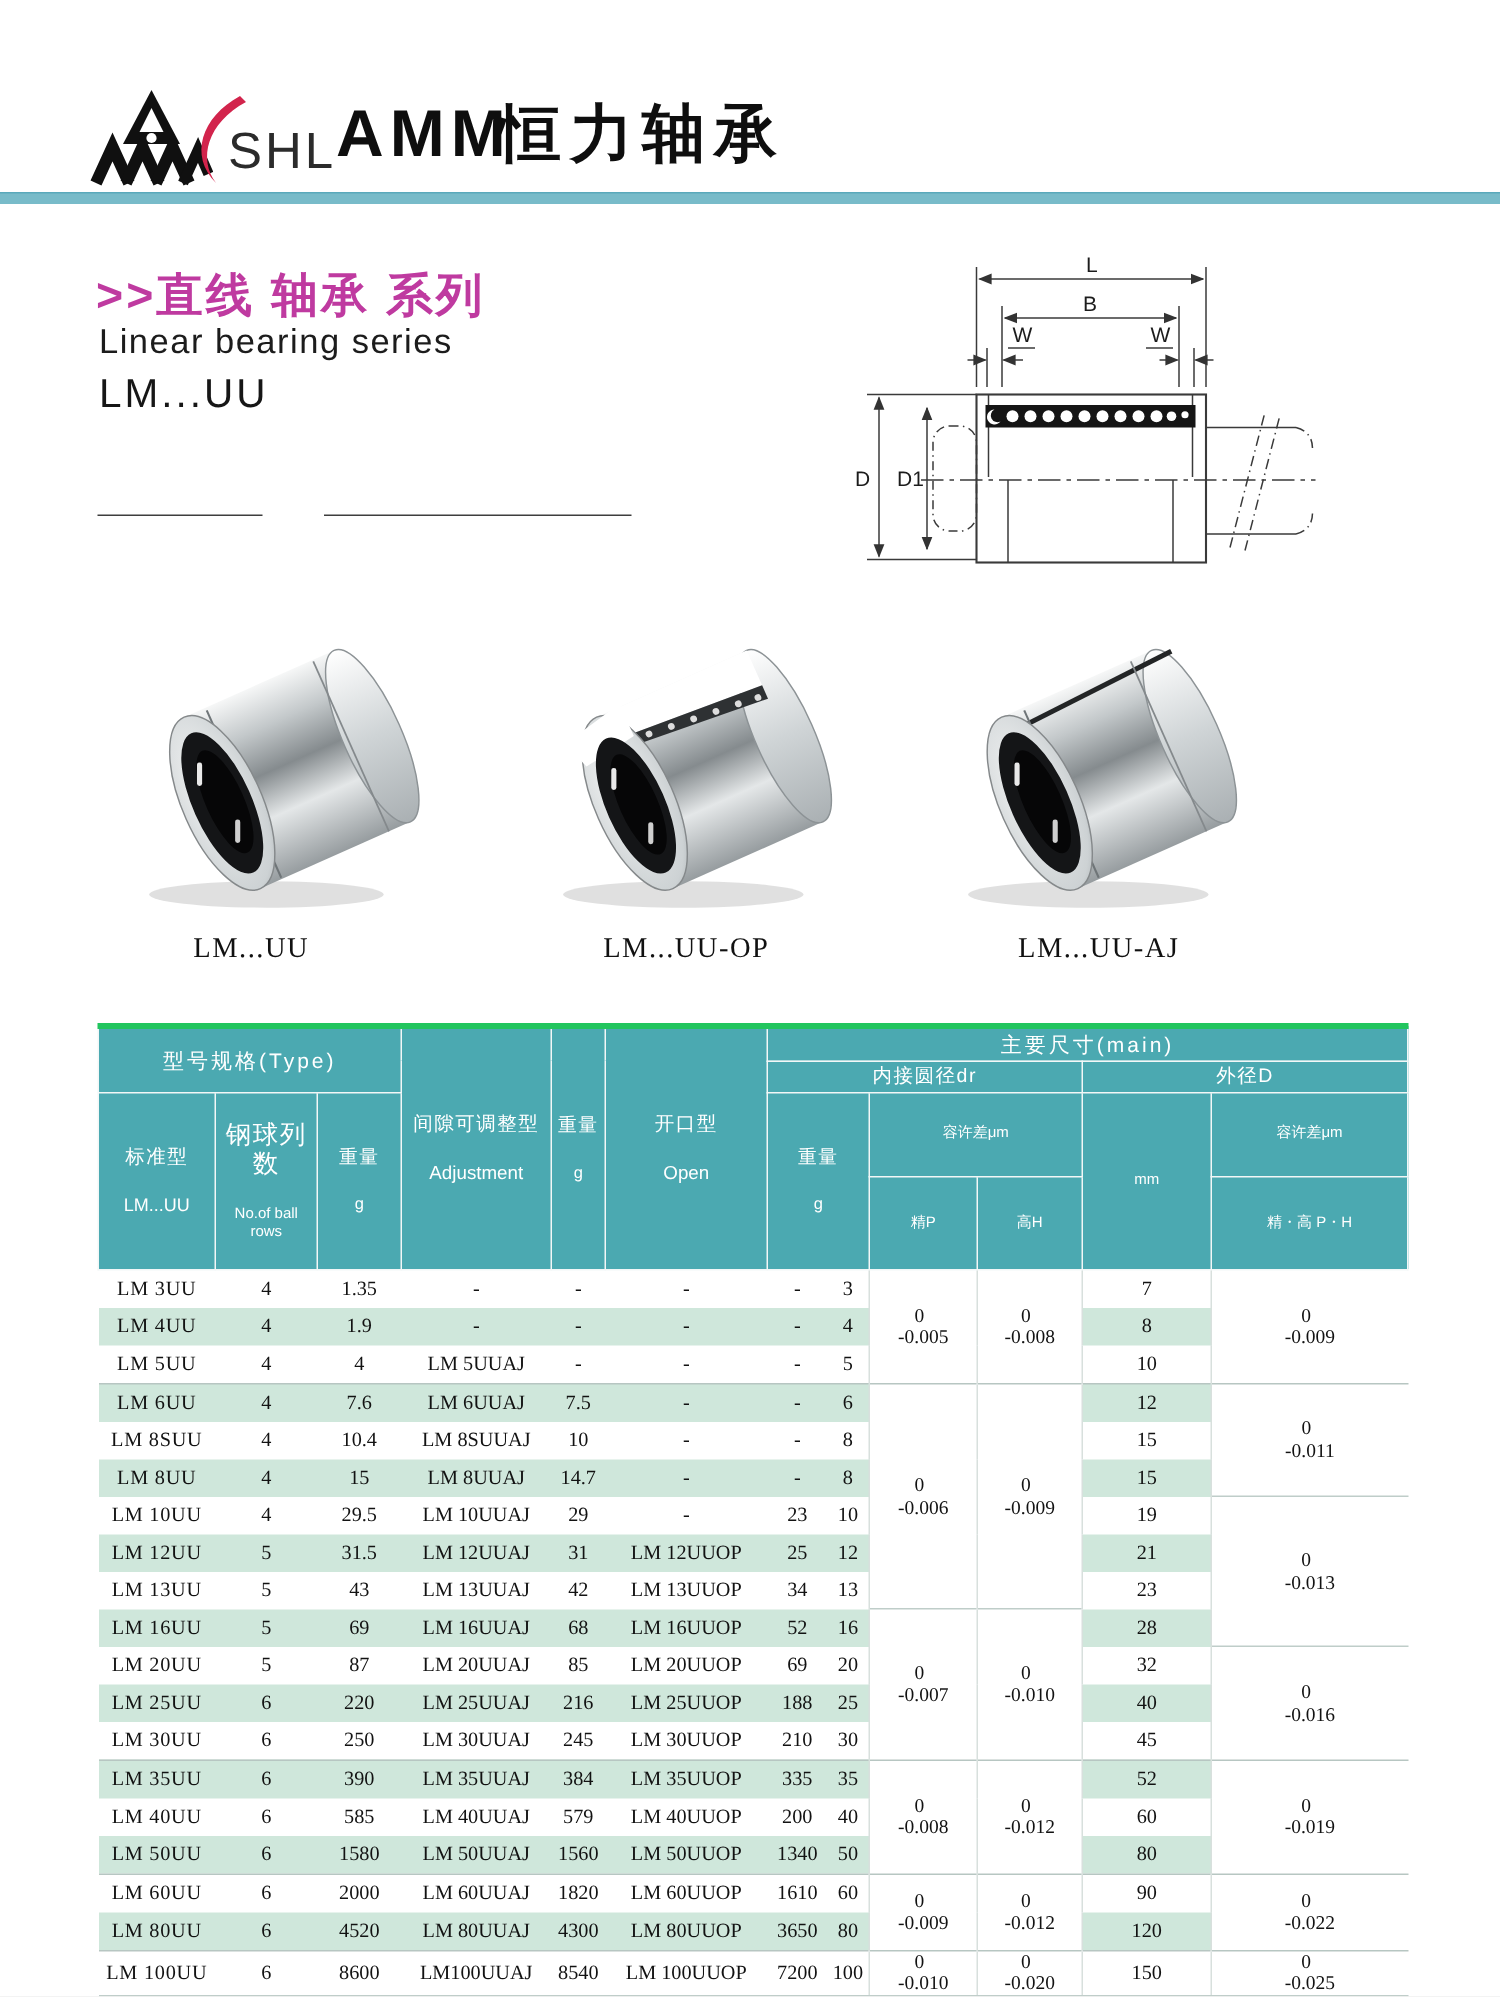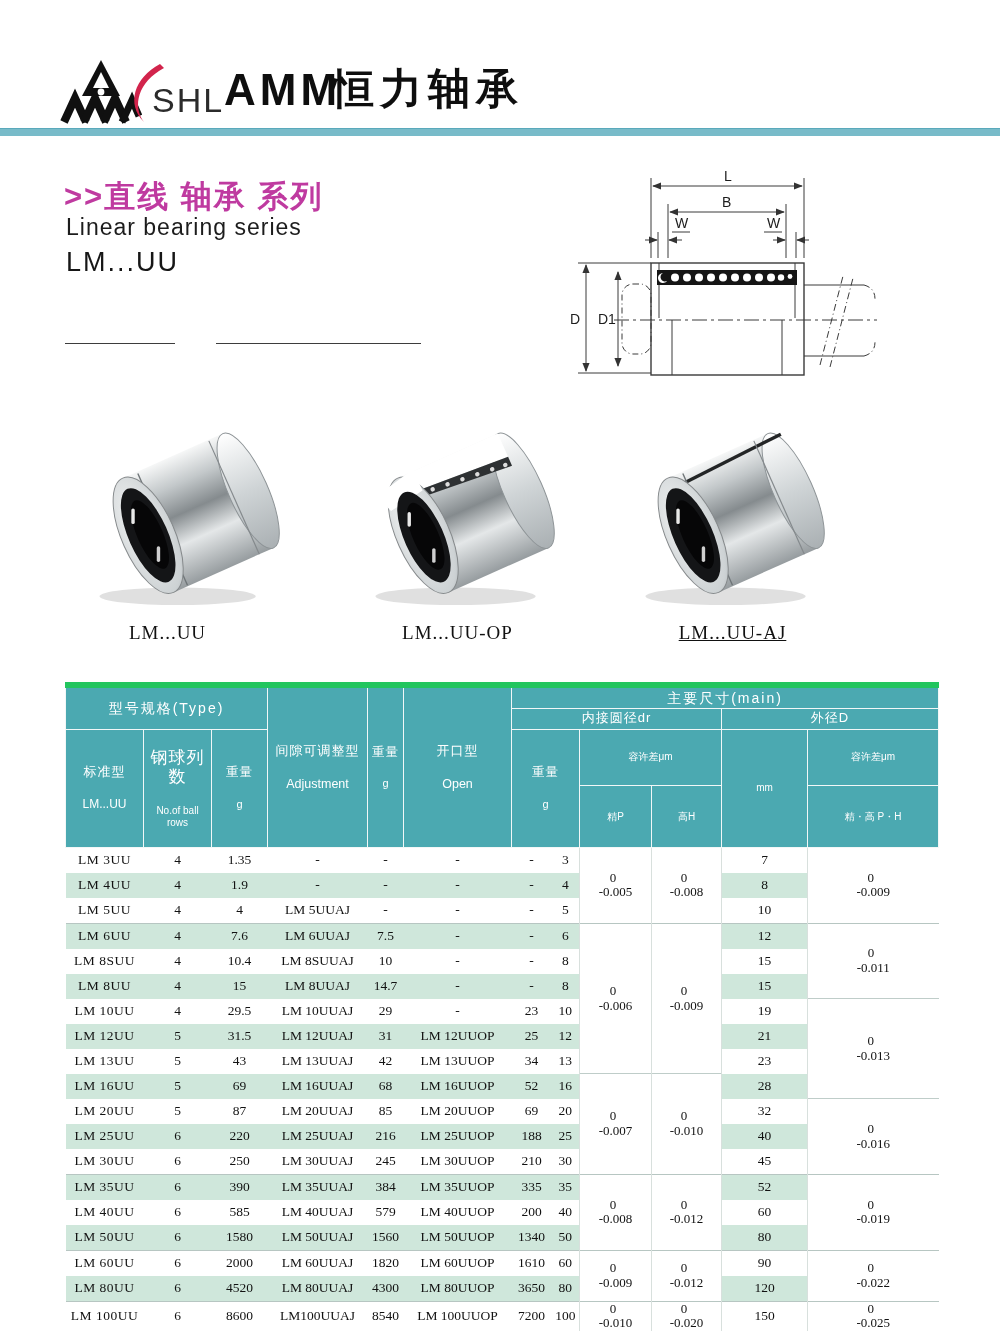--- a/index.html
+++ b/index.html
@@ -31,25 +31,25 @@
 
   
   .product{position:absolute;top:426px;width:215px;height:195px;}
   #product-uu{left:75px;}
   #product-op{left:350px;}
   #product-aj{left:620px;}
   .product-label{position:absolute;top:622px;width:215px;text-align:center;
                  font-family:"Liberation Serif",serif;font-size:19px;color:#111;letter-spacing:1px;}
   #label-uu{left:60px;}
   #label-op{left:350px;}
-  #label-aj{left:625px;text-decoration:underline;}
+  #label-aj{left:625px;}
 
   
   #spec-table-wrap{position:absolute;left:65px;top:682px;}
-  table.lm{border-collapse:collapse;table-layout:fixed;width:873px;border-top:6px solid #22c55e;}
+  table.lm{border-collapse:collapse;table-layout:fixed;width:873px;border-top:4px solid #22c55e;}
   table.lm thead th{background:#4ba9b1;color:#fff;font-family:"Liberation Sans",sans-serif;
       font-weight:400;border:1.4px solid #f2f7f7;white-space:pre-line;padding:0 1px;line-height:1.15;}
   table.lm thead .cn{display:block;font-size:13px;letter-spacing:1px;}
   table.lm thead .en{display:block;font-size:11px;letter-spacing:0;}
   th.h-big{font-size:14px;letter-spacing:2px;}
   th.h-mid{font-size:13px;letter-spacing:1px;}
   th.h-small{font-size:10px;}
   table.lm tbody td{height:25px;font-family:"Liberation Serif",serif;font-size:13.5px;
       text-align:center;color:#121212;padding:0;}
   td.alt{background:#cfe7db;}

